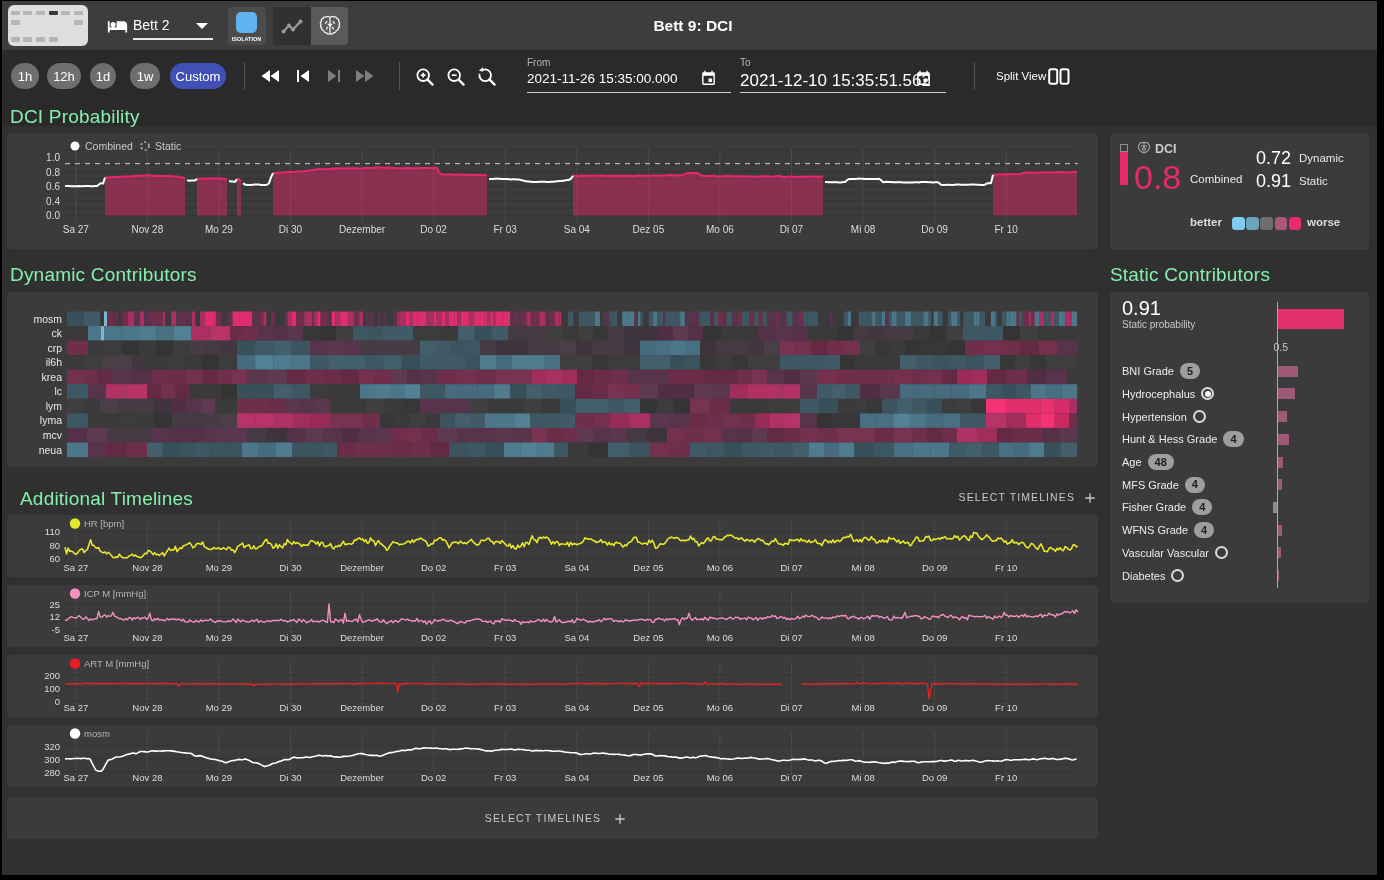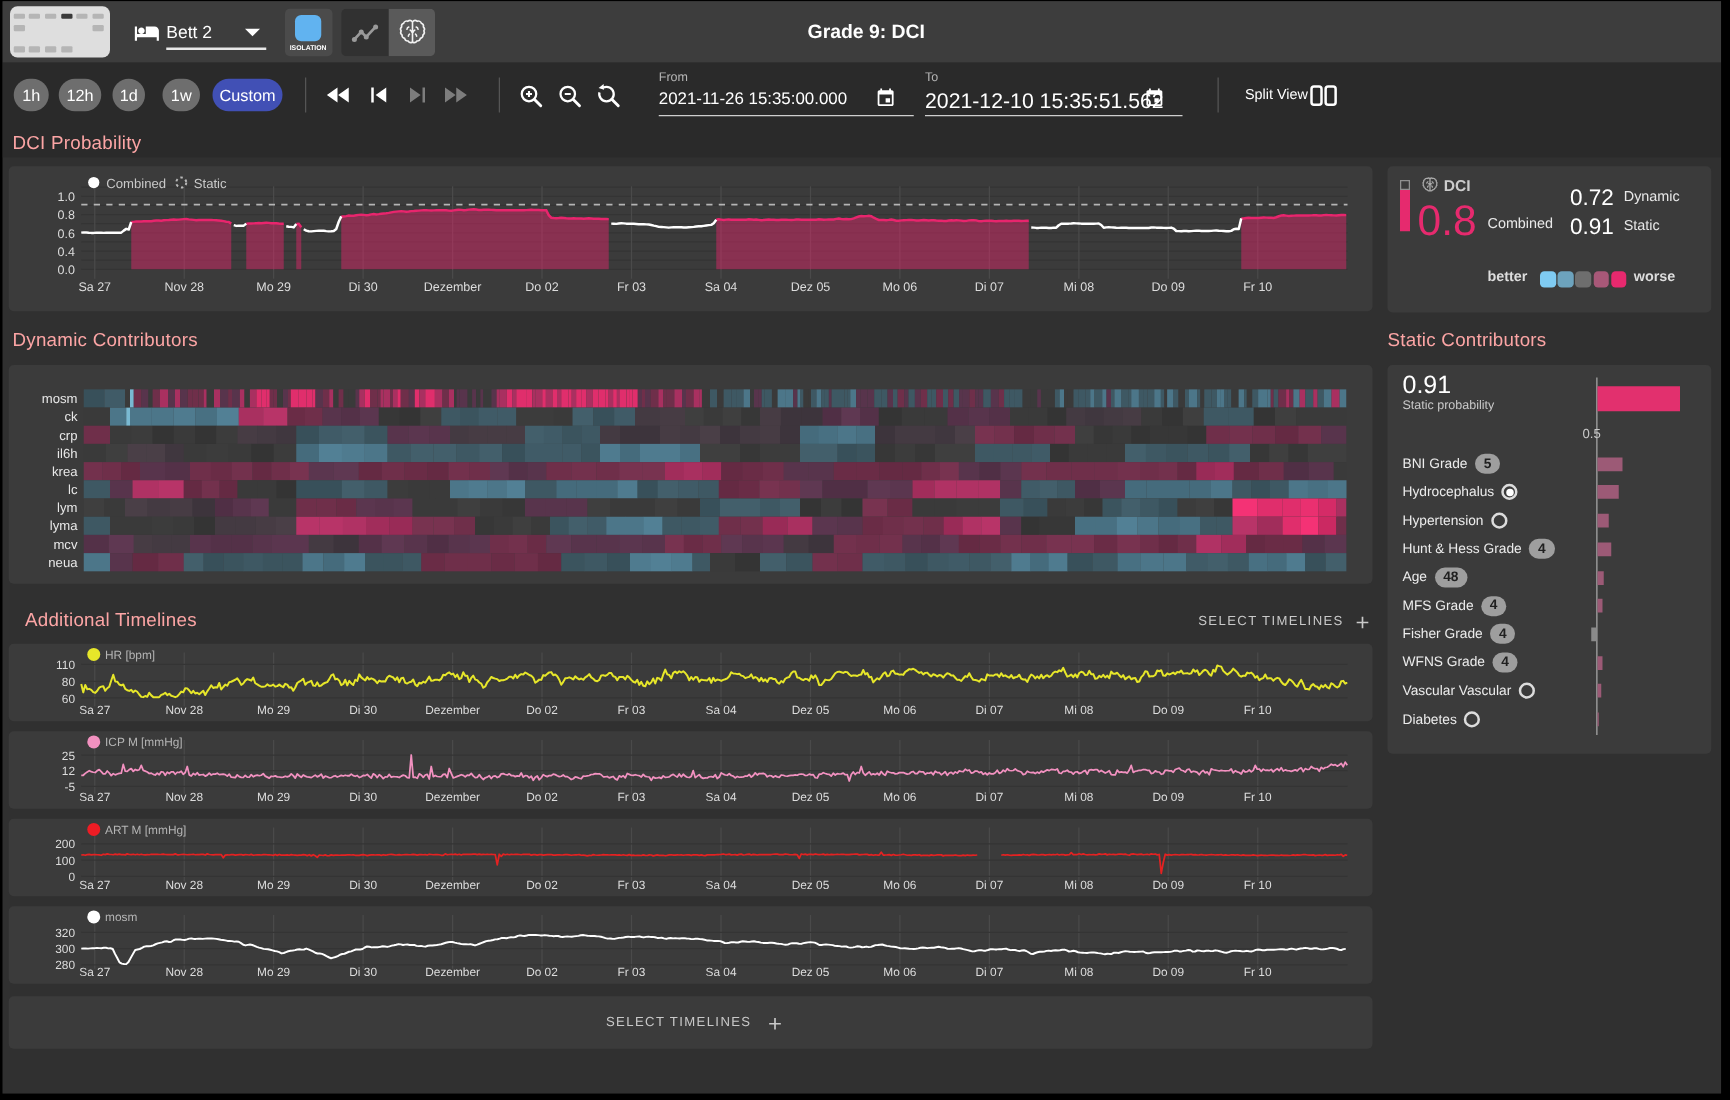--- a/index.html
+++ b/index.html
@@ -2,21 +2,21 @@
 <html><head><meta charset="utf-8"><style>
 *{margin:0;padding:0;box-sizing:border-box}
 html,body{width:1384px;height:880px;background:#000;font-family:"Liberation Sans",sans-serif;overflow:hidden}
 .abs{position:absolute}
 #app{position:absolute;left:2px;top:1px;width:1375px;height:874px;background:#303030;overflow:hidden}
 #topbar{position:absolute;left:0;top:-1px;width:1375px;height:50px;background:#3d3d3d}
 #toolband{position:absolute;left:0;top:49px;width:1375px;height:76px;background:#2a2a2a}
 .pill{position:absolute;top:13px;height:26px;border-radius:13px;background:#6e6e6e;color:#fff;
  font-size:13px;display:flex;align-items:center;justify-content:center}
 .vdiv{position:absolute;top:13px;width:1px;height:28px;background:#555}
-.stitle{position:absolute;font-size:15px;color:#fca5a5;letter-spacing:0.2px}
+.stitle{position:absolute;font-size:19px;color:#86efac;letter-spacing:0.2px}
 .badge{display:inline-block;background:#9e9e9e;color:#202020;font-size:11px;font-weight:bold;
  border-radius:8px;padding:1.5px 7px;margin-left:6px;line-height:13px}
 .srow{display:flex;align-items:center;height:18px}
 .slab{font-size:11px;color:#ececec;white-space:nowrap}
 .radio{display:inline-block;width:13px;height:13px;border:2px solid #dcdcdc;border-radius:50%;margin-left:6px}
 .radio.on{position:relative}
 .radio.on span{position:absolute;left:1.5px;top:1.5px;width:6px;height:6px;background:#fff;border-radius:50%}
 .sel{font-size:10.5px;font-weight:normal;letter-spacing:1.1px;color:#c9c9c9}
 </style></head><body>
 <div id="app">
@@ -51,21 +51,21 @@
     <svg class="abs" style="left:278px;top:14px" width="24" height="22" viewBox="0 0 24 22">
       <path d="M3.5 16.5 L9 10.5 L13 14.5 L20.5 6.5" fill="none" stroke="#9a9a9a" stroke-width="2.2"></path>
       <circle cx="3.5" cy="16.5" r="2" fill="#9a9a9a"></circle>
       <circle cx="9" cy="10.5" r="2" fill="#9a9a9a"></circle>
       <circle cx="13" cy="14.5" r="2" fill="#9a9a9a"></circle>
       <circle cx="20.5" cy="6.5" r="2" fill="#9a9a9a"></circle>
     </svg>
     <svg class="abs" style="left:316px;top:13px" width="24" height="24" viewBox="0 0 24 24">
       <path d="M12 3.6c-0.9-1.2-2.6-1.4-3.8-0.6-1.4-0.5-2.9 0.2-3.3 1.6-1.2 0.4-1.9 1.7-1.6 2.9-0.9 0.8-1.1 2.2-0.4 3.2-0.6 1.1-0.3 2.5 0.7 3.2-0.1 1.3 0.8 2.5 2.1 2.8 0.3 1.3 1.5 2.2 2.8 2.1 0.6 1 1.9 1.5 3 1.1M12 3.6c0.9-1.2 2.6-1.4 3.8-0.6 1.4-0.5 2.9 0.2 3.3 1.6 1.2 0.4 1.9 1.7 1.6 2.9 0.9 0.8 1.1 2.2 0.4 3.2 0.6 1.1 0.3 2.5-0.7 3.2 0.1 1.3-0.8 2.5-2.1 2.8-0.3 1.3-1.5 2.2-2.8 2.1-0.6 1-1.9 1.5-3 1.1M12 3.6v16.3M9 7.6c-0.8 0.3-1.3 1-1.4 1.8M15 7.6c0.8 0.3 1.3 1 1.4 1.8M9.6 13.3c-0.6 0.4-0.9 1-0.9 1.7M14.4 13.3c0.6 0.4 0.9 1 0.9 1.7M10.2 10.1c0.7 0.4 1.2 1 1.4 1.8M13.8 10.1c-0.7 0.4-1.2 1-1.4 1.8" fill="none" stroke="#f2f2f2" stroke-width="1.3" stroke-linecap="round"></path>
     </svg>
-    <div class="abs" style="left:561px;top:16px;width:260px;text-align:center;font-size:15.5px;font-weight:bold;color:#fff">Grade 9: DCI</div>
+    <div class="abs" style="left:561px;top:16px;width:260px;text-align:center;font-size:15.5px;font-weight:bold;color:#fff">Bett 9: DCI</div>
     <div class="pill" style="left:9px;top:62px;width:28px">1h</div>
     <div class="pill" style="left:45px;top:62px;width:34px">12h</div>
     <div class="pill" style="left:88px;top:62px;width:26px">1d</div>
     <div class="pill" style="left:128px;top:62px;width:30px">1w</div>
     <div class="pill" style="left:168px;top:62px;width:56px;background:#4150b5">Custom</div>
     <div class="vdiv" style="left:242px;top:61px"></div>
     <svg class="abs" style="left:257px;top:63px" width="24" height="24" viewBox="0 0 24 24">
       <path d="M11 18V6l-8.5 6 8.5 6zm.5-6l8.5 6V6l-8.5 6z" fill="#fff"></path>
     </svg>
     <svg class="abs" style="left:289px;top:63px" width="24" height="24" viewBox="0 0 24 24">
@@ -992,21 +992,21 @@
       <text x="62" y="424.4" text-anchor="end" font-size="10.5" fill="#e8e8e8">lyma</text>
       <text x="62" y="439.0" text-anchor="end" font-size="10.5" fill="#e8e8e8">mcv</text>
       <text x="62" y="453.5" text-anchor="end" font-size="10.5" fill="#e8e8e8">neua</text>
     </svg>
     <div class="stitle" style="left:1108px;top:263px">Static Contributors</div>
     <div class="abs" style="left:1108.0px;top:291.0px;width:259px;height:311px;background:#3b3b3b;border-radius:4px"></div>
     <div class="abs" style="left:1120.0px;top:296.0px;font-size:20px;color:#fff">0.91</div>
     <div class="abs" style="left:1120.0px;top:318.0px;font-size:10px;color:#c9c9c9">Static probability</div>
     <div class="abs" style="left:1275.0px;top:301.0px;width:1px;height:286px;background:#a9a9a9"></div>
     <div class="abs" style="left:1276.0px;top:308.0px;width:66px;height:20px;background:#e2306e"></div>
-    <div class="abs" style="left:1264.0px;top:340.0px;width:22px;text-align:left;font-size:10.5px;color:#c9c9c9">0.5</div>
+    <div class="abs" style="left:1264.0px;top:340.0px;width:22px;text-align:right;font-size:10.5px;color:#c9c9c9">0.5</div>
     <div class="abs srow" style="left:1120.0px;top:361.2px">
       <span class="slab">BNI Grade</span>
       <span class="badge">5</span>
     </div>
     <div class="abs" style="left:1276.0px;top:364.7px;width:20px;height:11px;background:#9c5a76"></div>
     <div class="abs srow" style="left:1120.0px;top:383.9px">
       <span class="slab">Hydrocephalus</span>
       <span class="radio on">
         <span></span>
       </span>

